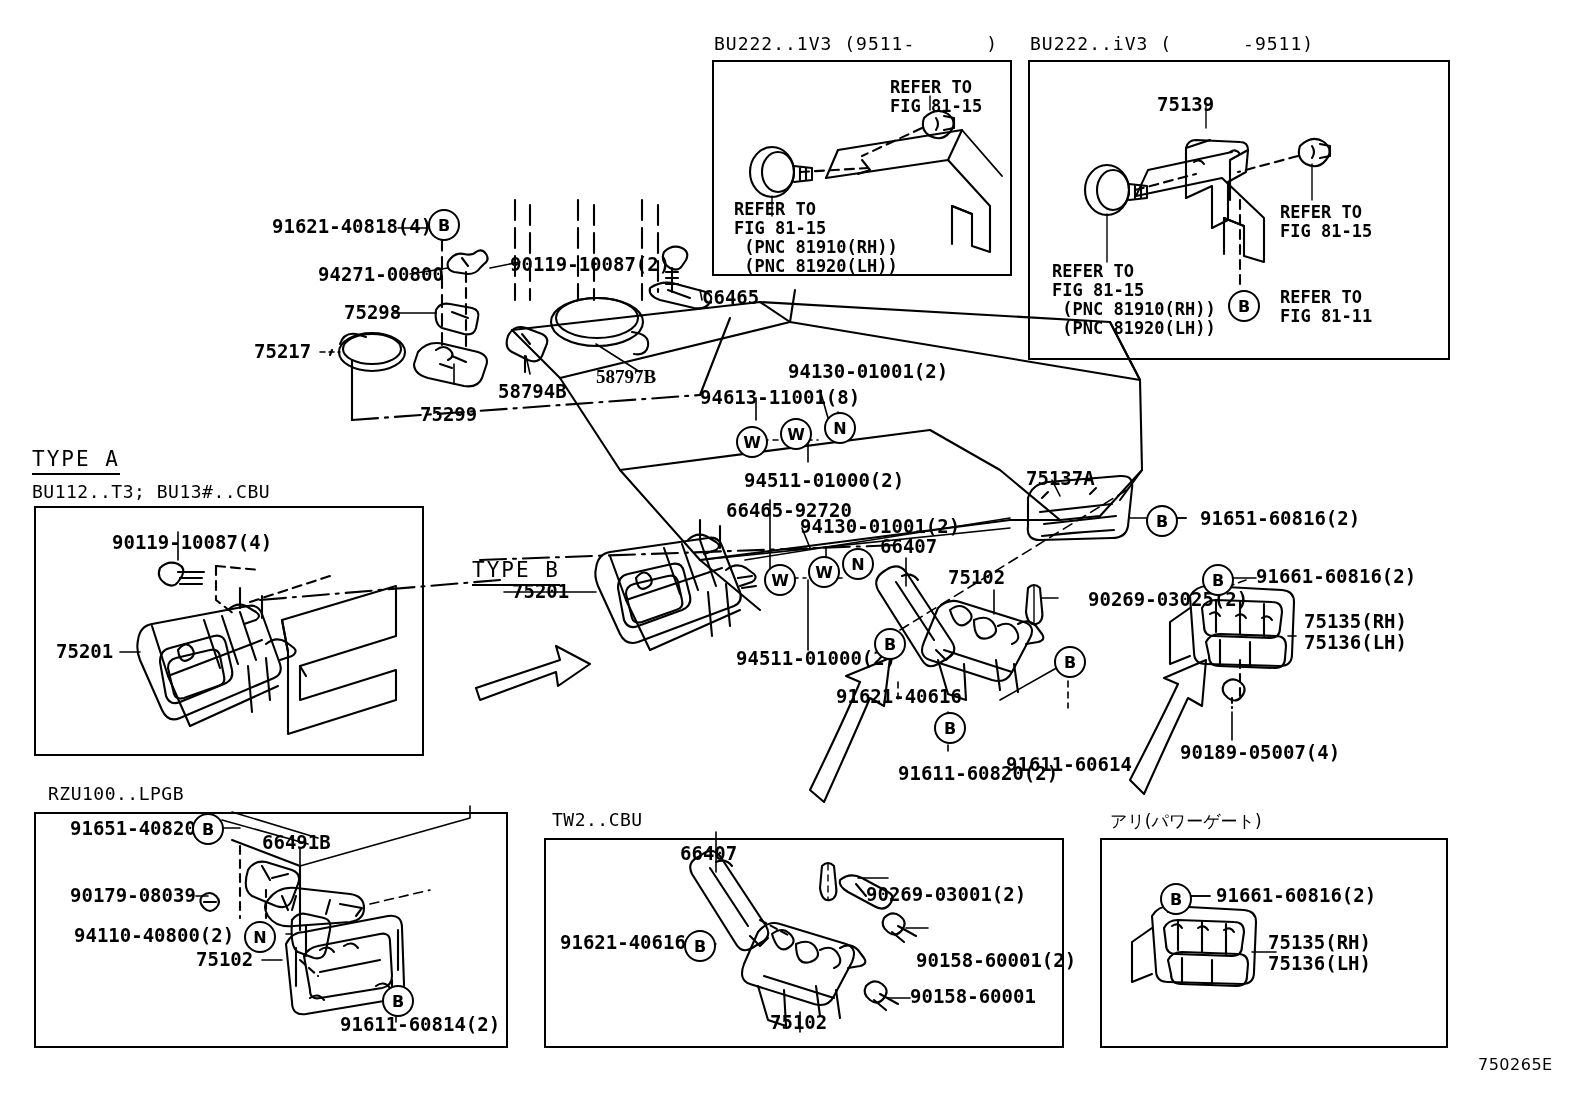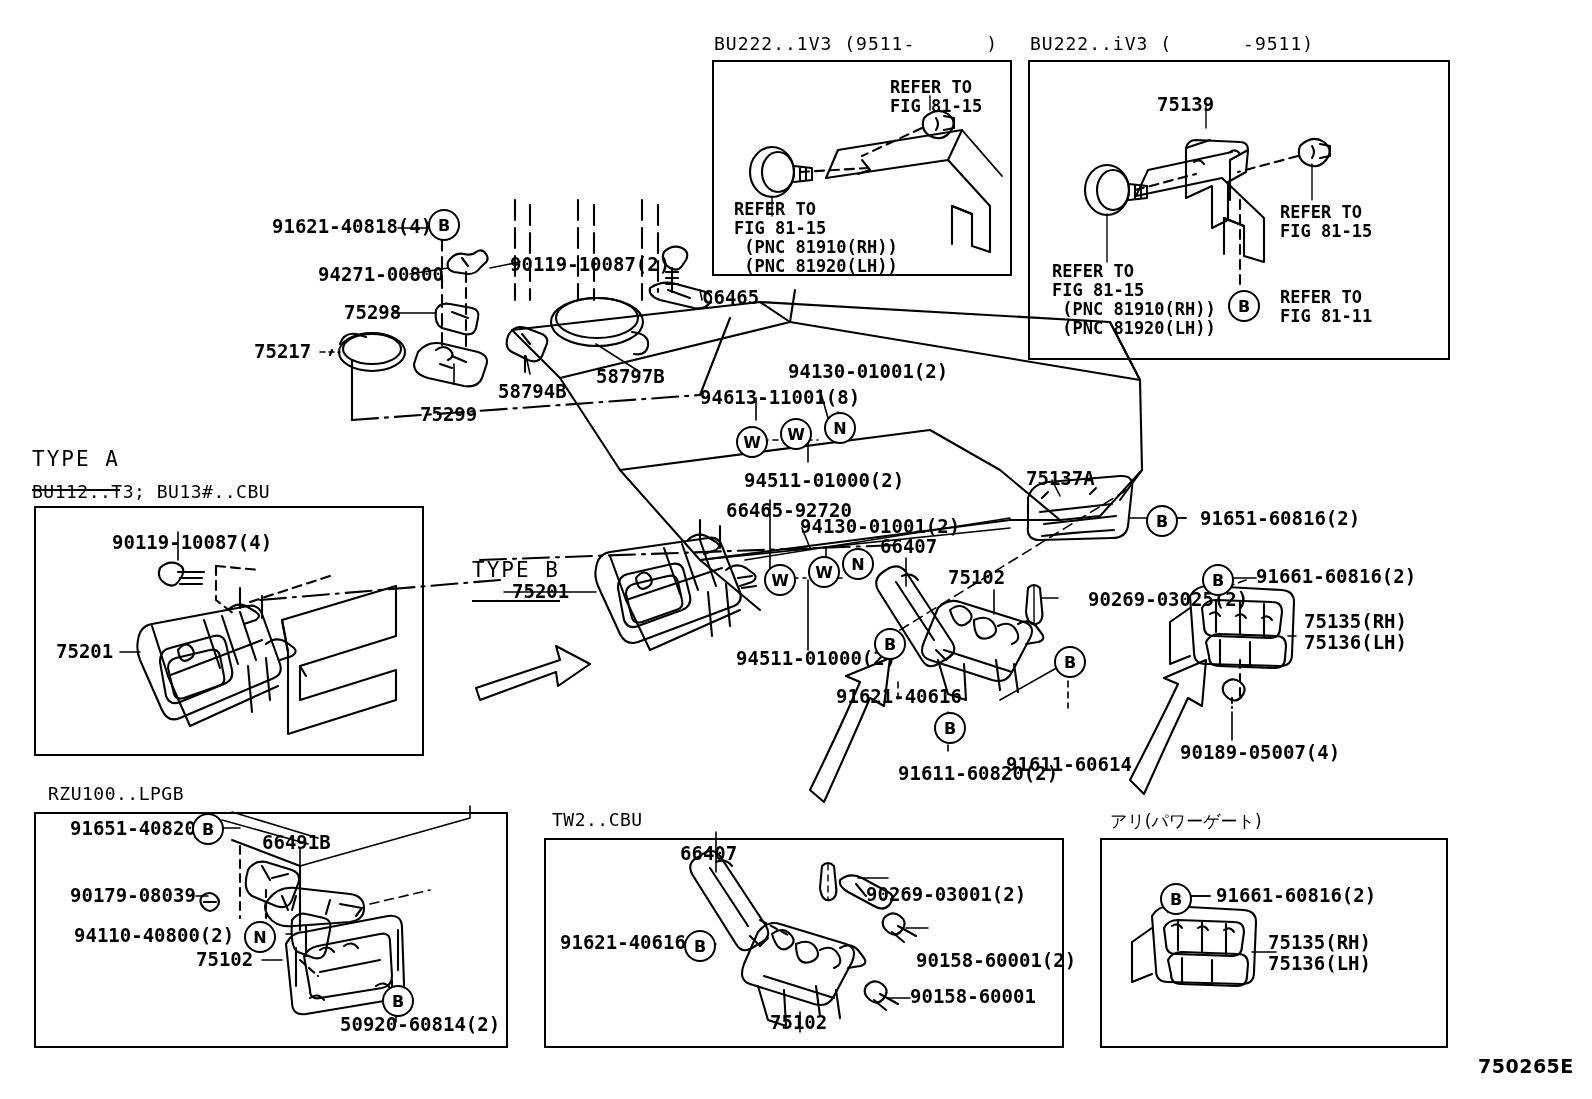--- a/index.html
+++ b/index.html
@@ -12,23 +12,23 @@
   svg.art{position:absolute;left:0;top:0;width:1592px;height:1099px;pointer-events:none;}
   .lbl{
     position:absolute;white-space:pre;
     font-family:"DejaVu Sans Mono","Liberation Mono",monospace;
     font-size:19px;letter-spacing:0px;line-height:1.12;
     color:#000;font-weight:700;
   }
   .lbl.sm{font-size:17px;}
   .lbl.hd{font-size:18px;font-weight:500;letter-spacing:1px;}
   .lbl.hd2{font-size:18px;font-weight:500;letter-spacing:.5px;}
-  .lbl.type{font-size:21px;font-weight:500;letter-spacing:2px;border-bottom:2px solid #000;padding-bottom:17px;}
+  .lbl.type{font-size:21px;font-weight:500;letter-spacing:2px;border-bottom:2px solid #000;padding-bottom:1px;}
   .lbl.jp{font-size:17px;font-weight:500;font-family:"DejaVu Sans","Liberation Sans",sans-serif;letter-spacing:0px;}
-  .lbl.code{font-size:19px;font-weight:700;letter-spacing:.5px;
+  .lbl.code{font-size:16px;font-weight:400;letter-spacing:.5px;
             font-family:"DejaVu Sans","Liberation Sans",sans-serif;}
   .circ{
     position:absolute;border:2.2px solid #000;border-radius:50%;
     width:28px;height:28px;display:flex;align-items:center;justify-content:center;
     font-family:"DejaVu Sans","Liberation Sans",sans-serif;
     font-size:16px;font-weight:700;background:#fff;
   }
   .box{position:absolute;border:2.5px solid #000;background:transparent;}
 </style>
 </head>
@@ -371,21 +371,21 @@
 
   <div class="lbl" style="left:272px;top:216px;">91621-40818(4)</div>
   <div class="circ" style="left:428px;top:209px;">B</div>
   <div class="lbl" style="left:318px;top:264px;text-align:center;">94271-00800</div>
   <div class="lbl" style="left:510px;top:254px;">90119-10087(2)</div>
   <div class="lbl" style="left:344px;top:302px;">75298</div>
   <div class="lbl" style="left:702px;top:287px;">C6465</div>
   <div class="lbl" style="left:254px;top:341px;">75217</div>
   <div class="lbl" style="left:420px;top:404px;">75299</div>
   <div class="lbl" style="left:498px;top:381px;">58794B</div>
-  <div class="lbl" style="left:596px;top:366px;">58797B</div>
+  <div class="lbl" style="left:596px;top:366px;font-family:Liberation Serif, serif;">58797B</div>
   <div class="lbl" style="left:700px;top:387px;">94613-11001(8)</div>
   <div class="lbl" style="left:788px;top:361px;">94130-01001(2)</div>
   <div class="lbl" style="left:744px;top:470px;">94511-01000(2)</div>
   <div class="lbl" style="left:726px;top:500px;">66465-92720</div>
   <div class="lbl" style="left:800px;top:516px;">94130-01001(2)</div>
   <div class="lbl" style="left:736px;top:648px;">94511-01000(2)</div>
   <div class="lbl" style="left:880px;top:536px;">66407</div>
   <div class="lbl" style="left:1026px;top:468px;">75137A</div>
   <div class="lbl" style="left:1200px;top:508px;">91651-60816(2)</div>
   <div class="circ" style="left:1146px;top:505px;">B</div>
@@ -417,21 +417,21 @@
   <div class="lbl" style="left:512px;top:581px;">75201</div>
 
   <div class="lbl" style="left:70px;top:818px;">91651-40820</div>
   <div class="circ" style="left:192px;top:813px;">B</div>
   <div class="lbl" style="left:262px;top:832px;">66491B</div>
   <div class="lbl" style="left:70px;top:885px;">90179-08039</div>
   <div class="lbl" style="left:74px;top:925px;">94110-40800(2)</div>
   <div class="circ" style="left:244px;top:921px;">N</div>
   <div class="lbl" style="left:196px;top:949px;">75102</div>
   <div class="circ" style="left:382px;top:985px;">B</div>
-  <div class="lbl" style="left:340px;top:1014px;">50920-60814(2)</div>
+  <div class="lbl" style="left:340px;top:1014px;">91611-60814(2)</div>
 
   <div class="lbl" style="left:680px;top:843px;">66407</div>
   <div class="lbl" style="left:866px;top:884px;">90269-03001(2)</div>
   <div class="lbl" style="left:560px;top:932px;">91621-40616</div>
   <div class="circ" style="left:684px;top:930px;">B</div>
   <div class="lbl" style="left:916px;top:950px;">90158-60001(2)</div>
   <div class="lbl" style="left:910px;top:986px;">90158-60001</div>
   <div class="lbl" style="left:770px;top:1012px;">75102</div>
 
   <div class="circ" style="left:1160px;top:883px;">B</div>

